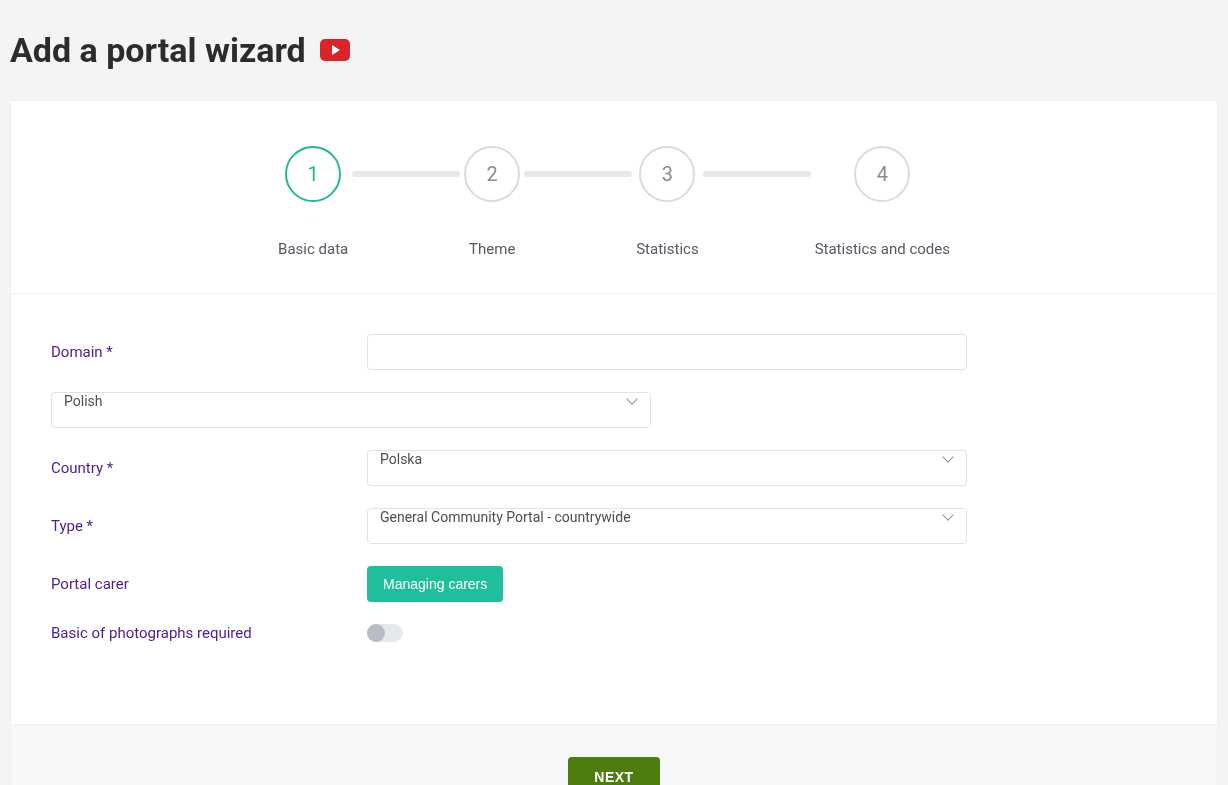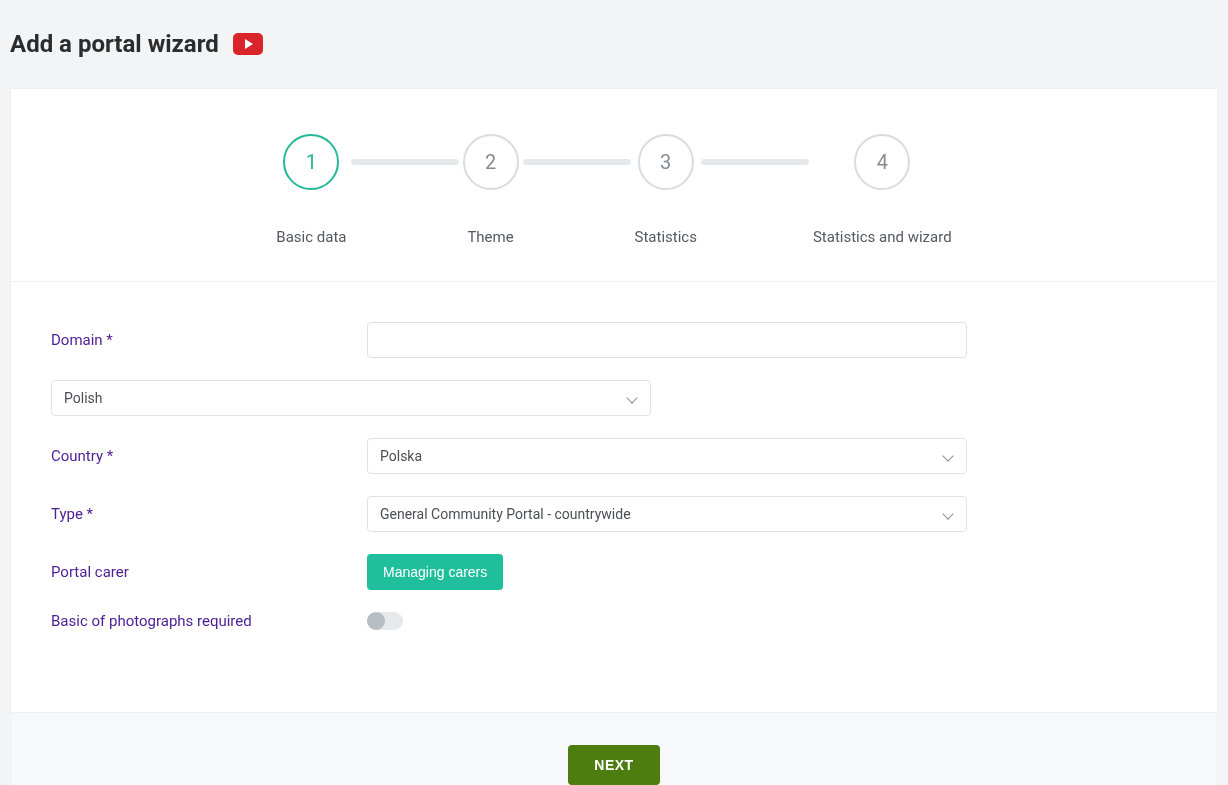--- a/index.html
+++ b/index.html
@@ -12,21 +12,21 @@
   .page {
     padding: 10px;
   }
   .header-row {
     display: flex;
     align-items: center;
     gap: 14px;
     padding: 20px 0 30px 0;
   }
   .page-title {
-    font-size: 24px;
+    font-size: 34px;
     font-weight: 700;
     color: #2c2c2c;
   }
   .yt-icon {
     width: 30px;
     height: 22px;
     background: #d9252a;
     border-radius: 5px;
     display: flex;
     align-items: center;
@@ -108,21 +108,21 @@
   .text-input, .select-input {
     width: 600px;
     height: 36px;
     border: 1px solid #dfe3e7;
     border-radius: 4px;
     background: #fff;
     padding: 0 12px;
     font-size: 14px;
     color: #4a4f55;
     display: flex;
-    align-items: center;
+    align-items: flex-start;
     justify-content: space-between;
   }
   .select-input {
     cursor: pointer;
   }
   .chevron {
     width: 12px; height: 12px;
     display: inline-block;
     position: relative;
   }
@@ -210,21 +210,21 @@
         <div class="step-label">Theme</div>
       </div>
       <div class="connector"></div>
       <div class="step">
         <div class="step-circle">3</div>
         <div class="step-label">Statistics</div>
       </div>
       <div class="connector"></div>
       <div class="step">
         <div class="step-circle">4</div>
-        <div class="step-label">Statistics and wizard</div>
+        <div class="step-label">Statistics and codes</div>
       </div>
     </div>
 
     <div class="form-area">
 
       <div class="form-row">
         <div class="form-label">Domain *</div>
         <div class="field-col">
           <input type="text" class="text-input" value="" style="">
         </div>

